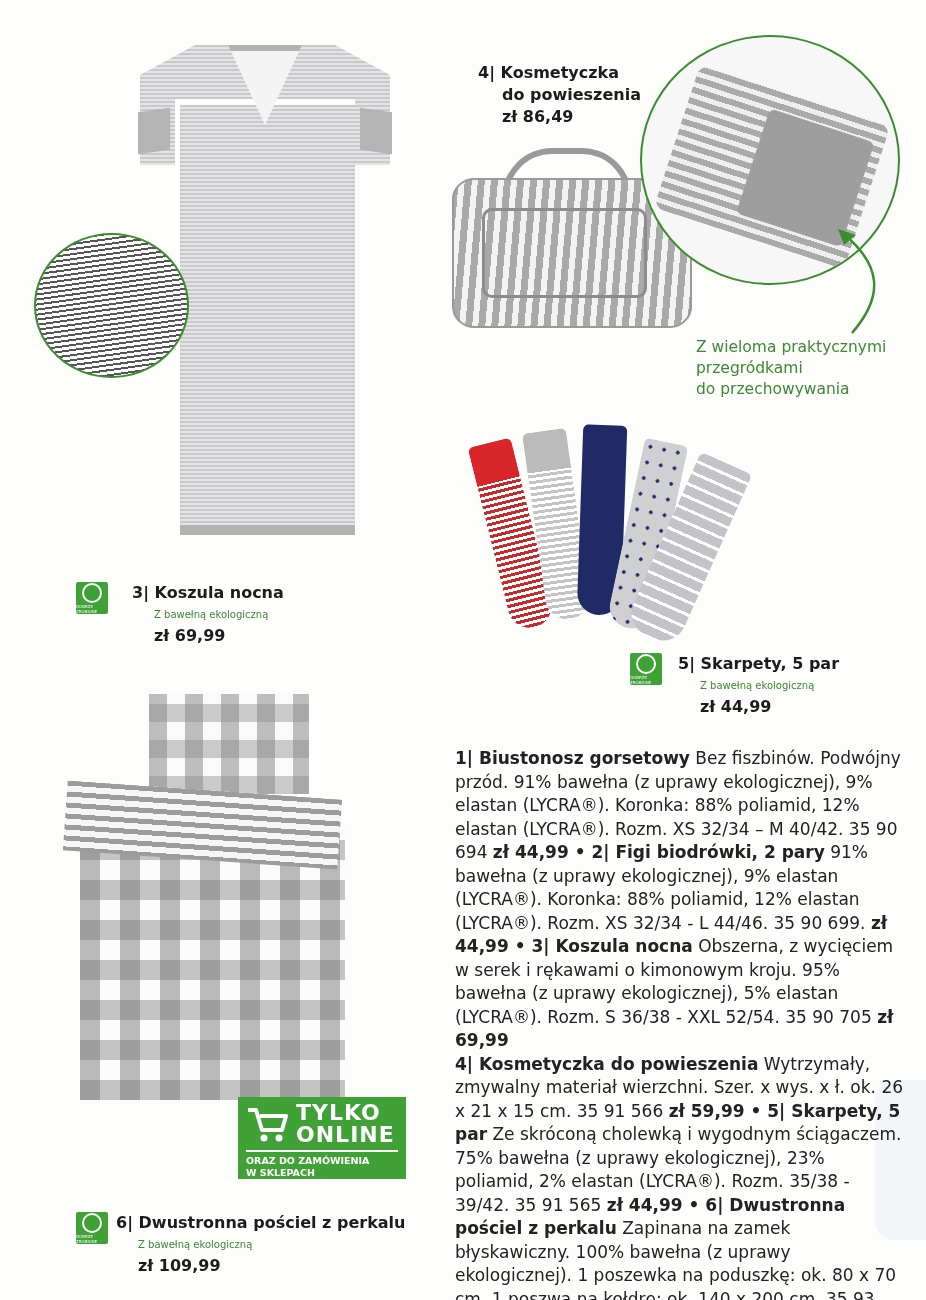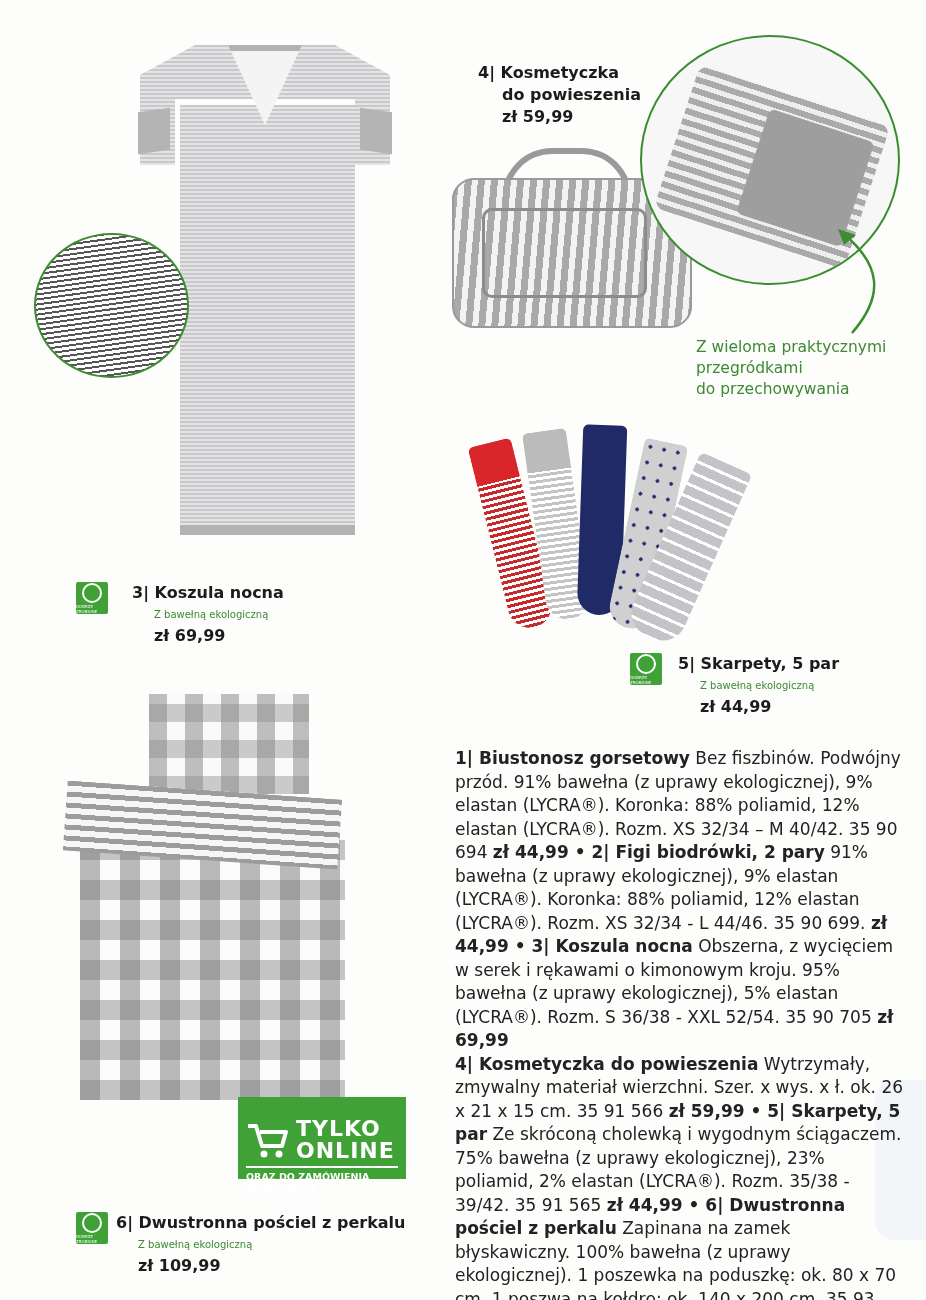--- a/index.html
+++ b/index.html
@@ -44,21 +44,21 @@
     background:
       repeating-linear-gradient(90deg, rgba(140,140,140,.55) 0 18px, transparent 18px 36px),
       repeating-linear-gradient(0deg, rgba(160,160,160,.55) 0 18px, #fafafa 18px 36px); }
   .duvet { position:absolute; left: 15px; top: 140px; width: 265px; height: 270px;
     background:
       repeating-linear-gradient(90deg, rgba(120,120,120,.5) 0 20px, transparent 20px 40px),
       repeating-linear-gradient(0deg, rgba(150,150,150,.55) 0 20px, #fbfbfb 20px 40px); }
   .duvet-fold { position:absolute; left: 0; top: 100px; width: 275px; height: 70px; transform: rotate(4deg);
     background: repeating-linear-gradient(180deg, #9c9c9c 0 5px, #f6f6f6 5px 11px); }
 
-  .online-badge { left: 238px; top: 1097px; width: 168px; height: 82px; background: #3fa136; color: #fff; padding: 21px 8px; }
+  .online-badge { left: 238px; top: 1097px; width: 168px; height: 82px; background: #3fa136; color: #fff; padding: 5px 8px; }
   .online-top { display:flex; align-items:center; gap: 6px; }
   .cart-icon { width: 44px; height: 40px; }
   .online-big { font-weight: bold; font-size: 22px; line-height: 22px; letter-spacing: 1px; }
   .online-line { height: 2px; background: #fff; margin: 4px 0 3px; }
   .online-small { font-weight: bold; font-size: 9.5px; line-height: 12px; }
 
   
   .eco-badge { width: 32px; height: 32px; background: #3fa136; border-radius: 2px; display:flex; flex-direction:column; align-items:center; justify-content:center; }
   .eco-globe { width: 20px; height: 20px; border: 2px solid #fff; border-radius: 50%; }
   .eco-text { font-size: 4px; color: #fff; margin-top: 1px; }
@@ -89,21 +89,21 @@
   <div>
     <div class="caption-title"><span>3|</span> <span>Koszula nocna</span></div>
     <div class="caption-sub" style="margin-left:22px">Z bawełną ekologiczną</div>
     <div class="caption-price" style="margin-left:22px">zł 69,99</div>
   </div>
 </div>
 
 <div class="abs" style="left:478px; top:62px;">
   <div class="caption-title"><span>4|</span> <span>Kosmetyczka</span></div>
   <div class="caption-title" style="margin-left:24px">do powieszenia</div>
-  <div class="caption-price" style="margin-left:24px">zł 59,99</div>
+  <div class="caption-price" style="margin-left:24px">zł 86,49</div>
 </div>
 
 <div class="abs bag">
   <div class="bag-handle"></div>
   <div class="bag-body"></div>
   <div class="bag-flap"></div>
 </div>
 <div class="abs bag-circle">
   <div class="bag-open">
     <div class="bag-open-in"></div>

